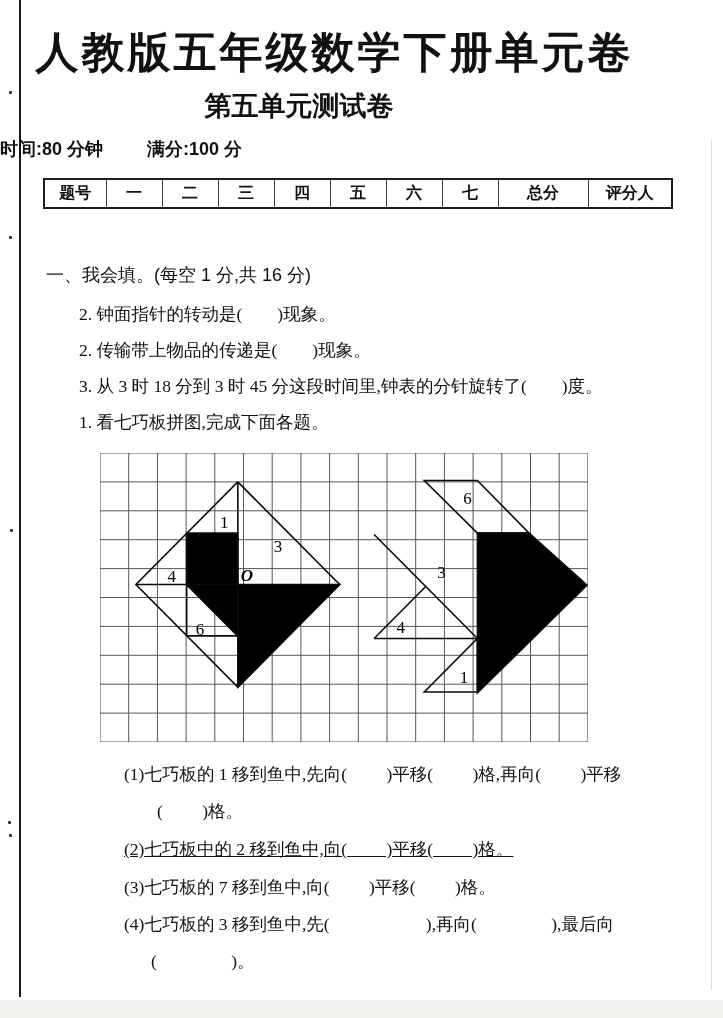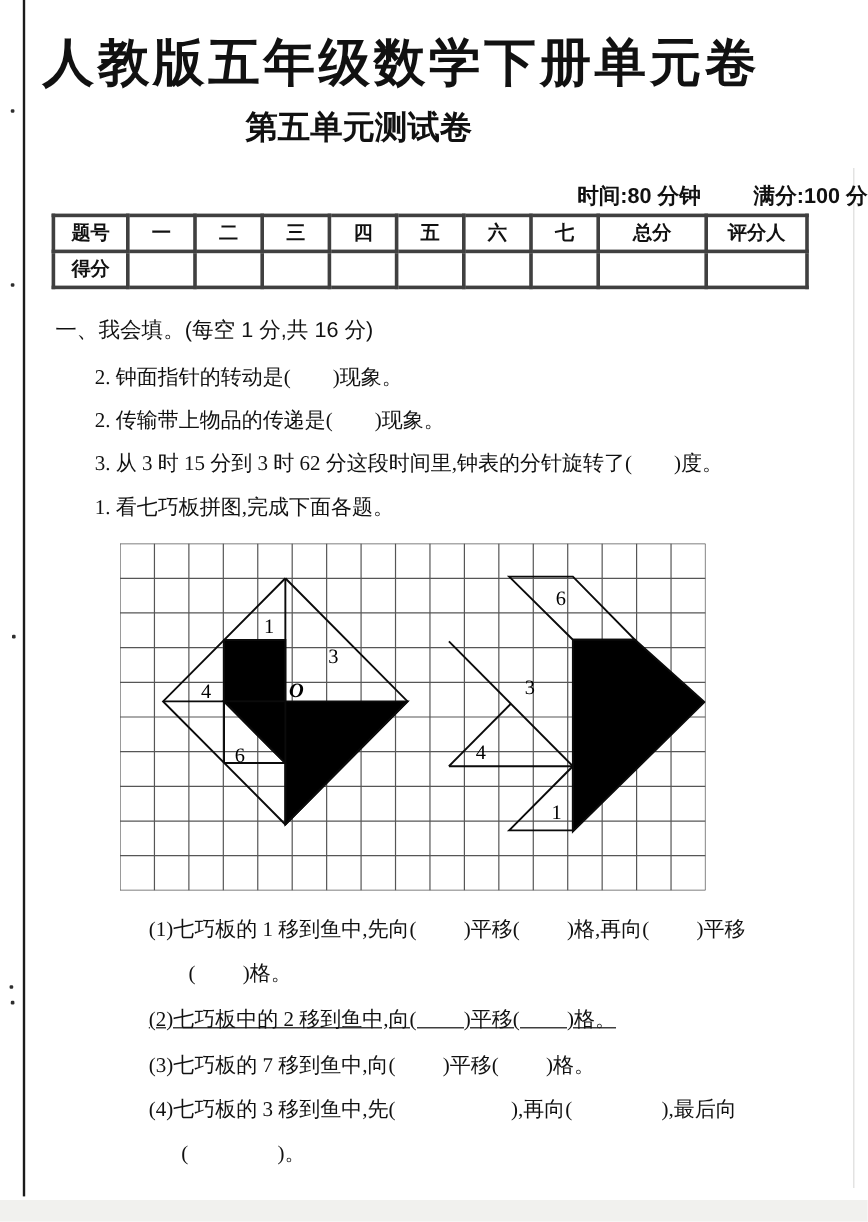--- a/index.html
+++ b/index.html
@@ -16,27 +16,27 @@
   .footer-strip{left:0;top:1000px;width:723px;height:18px;background:#f1f1ee;}
   .mark{background:#2e2e2e;width:3px;height:3px;border-radius:1px;}
   .m1{left:9px;top:91px;}  .m2{left:9px;top:236px;}
   .m3{left:10px;top:529px;} .m4{left:8px;top:821px;} .m5{left:9px;top:834px;}
   
   .title{left:0;top:24px;width:669px;text-align:center;
     font-family:"Liberation Sans","DejaVu Sans",sans-serif;font-weight:bold;
     font-size:43px;letter-spacing:3px;}
   .subtitle{left:0;top:88px;width:598px;text-align:center;
     font-family:"Liberation Sans","DejaVu Sans",sans-serif;font-weight:bold;font-size:27px;}
-  .info-line{left:0;top:151px;width:723px;text-align:right;
+  .info-line{left:0;top:137px;width:723px;text-align:left;
     font-family:"Liberation Sans","DejaVu Sans",sans-serif;font-weight:bold;font-size:18px;}
   .info-line .gap{display:inline-block;width:44px;}
   
   table.score{position:absolute;left:43px;top:178px;border-collapse:collapse;
     table-layout:fixed;border:2px solid #1d1d1d;}
-  table.score td{border:3px solid #404040;height:27px;padding:0;text-align:center;
+  table.score td{border:1px solid #404040;height:27px;padding:0;text-align:center;
     font-family:"Liberation Sans","DejaVu Sans",sans-serif;font-weight:bold;font-size:16px;}
   
   .sec-heading{left:46px;top:263px;font-family:"Liberation Sans","DejaVu Sans",sans-serif;
     font-weight:normal;font-size:18px;}
   .item{left:79px;font-size:17.5px;}
   .i1{top:302px;} .i2{top:338px;} .i3{top:374px;} .i4{top:410px;}
   
   #tangram-svg{position:absolute;left:100px;top:453px;}
   
   .q{left:100px;font-size:17.5px;margin-left:24px;}
@@ -78,39 +78,27 @@
     <td>一</td>
     <td>二</td>
     <td>三</td>
     <td>四</td>
     <td>五</td>
     <td>六</td>
     <td>七</td>
     <td>总分</td>
     <td>评分人</td>
   </tr>
-  <tr>
-    <td>得分</td>
-    <td></td>
-    <td></td>
-    <td></td>
-    <td></td>
-    <td></td>
-    <td></td>
-    <td></td>
-    <td></td>
-    <td></td>
-  </tr>
 </tbody>
   </table>
 
 <div class="abs sec-heading">一、我会填。(每空 1 分,共 16 分)</div>
 <div class="abs pre item i1">2. 钟面指针的转动是(        )现象。</div>
 <div class="abs pre item i2">2. 传输带上物品的传递是(        )现象。</div>
-<div class="abs pre item i3">3. 从 3 时 15 分到 3 时 62 分这段时间里,钟表的分针旋转了(        )度。</div>
+<div class="abs pre item i3">3. 从 3 时 18 分到 3 时 45 分这段时间里,钟表的分针旋转了(        )度。</div>
 <div class="abs pre item i4">1. 看七巧板拼图,完成下面各题。</div>
 
 <svg id="tangram-svg" width="488" height="289">
     <line x1="0.0" y1="0" x2="0.0" y2="289.0" stroke="#565656" stroke-width="1"></line>
     <line x1="28.7" y1="0" x2="28.7" y2="289.0" stroke="#565656" stroke-width="1"></line>
     <line x1="57.4" y1="0" x2="57.4" y2="289.0" stroke="#565656" stroke-width="1"></line>
     <line x1="86.1" y1="0" x2="86.1" y2="289.0" stroke="#565656" stroke-width="1"></line>
     <line x1="114.8" y1="0" x2="114.8" y2="289.0" stroke="#565656" stroke-width="1"></line>
     <line x1="143.5" y1="0" x2="143.5" y2="289.0" stroke="#565656" stroke-width="1"></line>
     <line x1="172.2" y1="0" x2="172.2" y2="289.0" stroke="#565656" stroke-width="1"></line>

